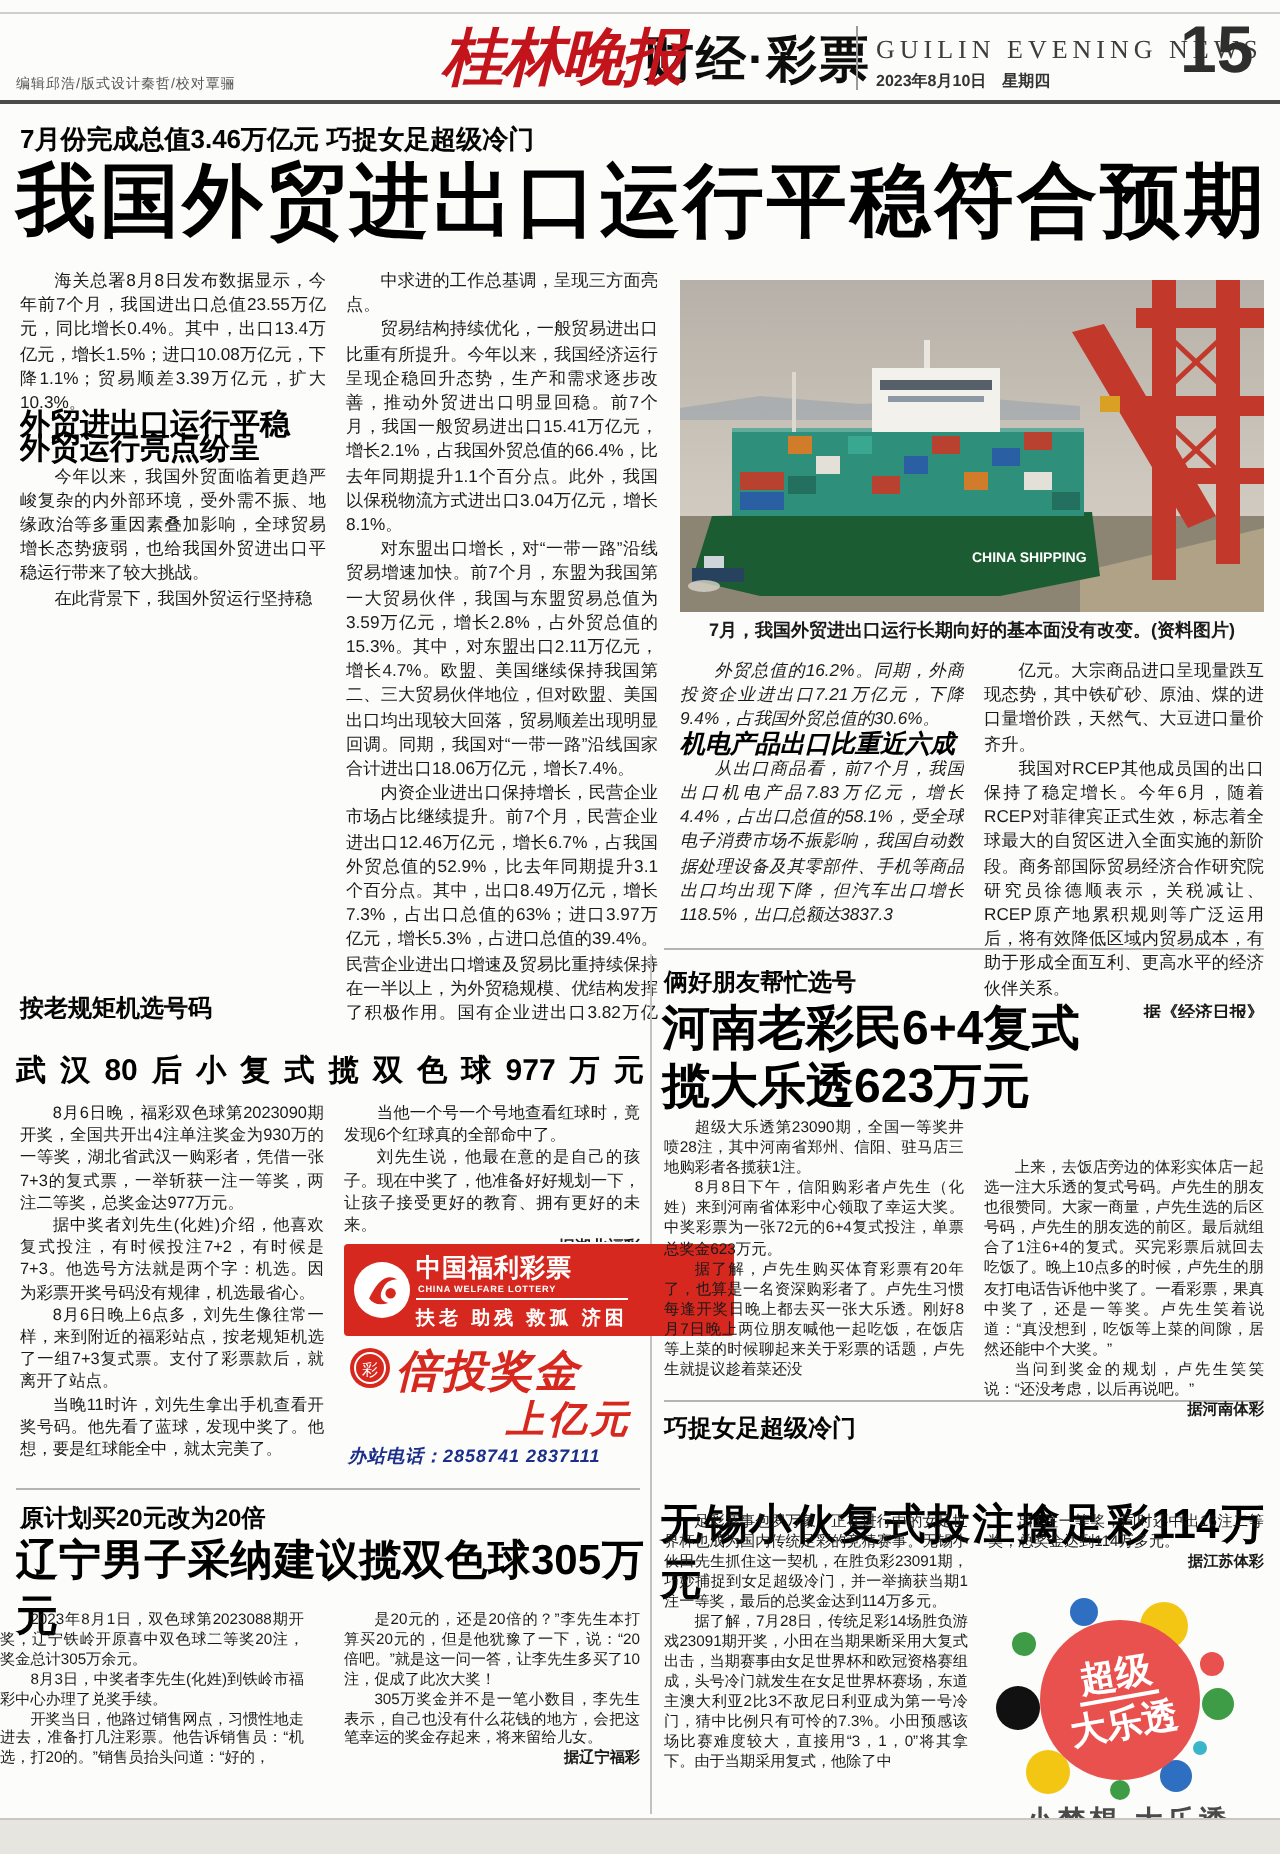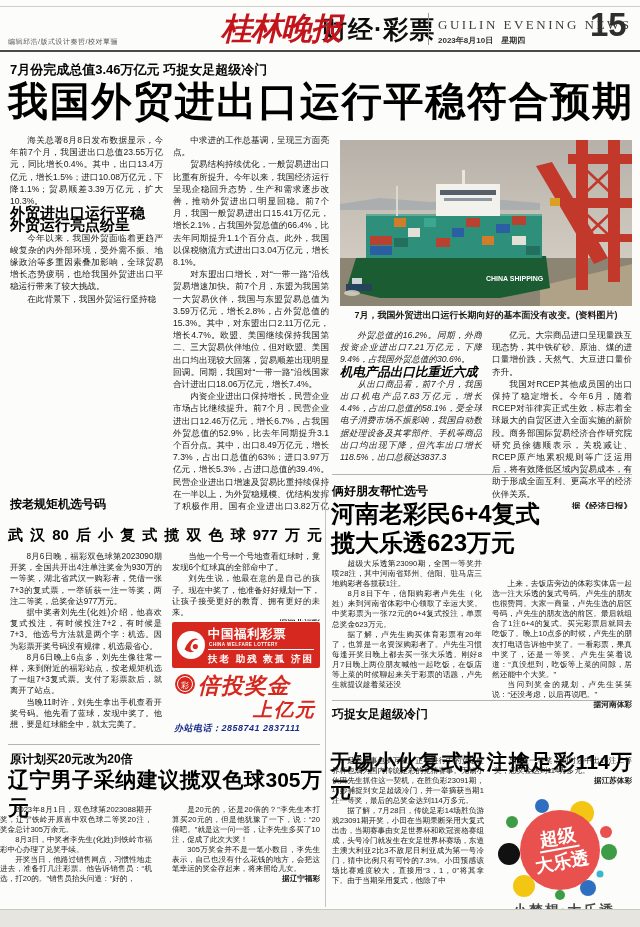--- a/index.html
+++ b/index.html
@@ -41,21 +41,21 @@
   .art-headline{font-weight:900;color:#000;text-align:justify;text-align-last:justify;}
   .lotcol{font-size:8.2px;line-height:11.2px;text-align:justify;overflow:hidden;}
   .lotcol p{margin:0;text-indent:2em;}
   
   #wh-kicker{left:10px;top:496px;}
   #wh-headline{left:8px;top:526px;width:314px;font-size:15px;}
   #wh-a{left:10px;top:551px;width:152px;height:196px;}
   #wh-b{left:172px;top:551px;width:148px;height:70px;}
   
   .wf-ad{left:172px;top:622px;width:148px;height:140px;}
-  .wf-red{position:absolute;left:0;top:0;width:148px;height:46px;background:#d6281e;border-radius:2px;}
+  .wf-red{position:absolute;left:0;top:0;width:148px;height:46px;background:#d6281e;border-radius:2px;padding-left:47px;}
   .wf-title{position:absolute;left:36px;top:4px;font-size:12.5px;font-weight:900;color:#fff;letter-spacing:.5px;}
   .wf-en{position:absolute;left:37px;top:20px;font-size:4.6px;font-weight:bold;color:#fff;letter-spacing:.4px;}
   .wf-line{position:absolute;left:36px;top:27px;width:106px;height:1px;background:#fff;}
   .wf-slogan{position:absolute;left:36px;top:31px;font-size:9.5px;font-weight:900;color:#fff;letter-spacing:2px;}
   .wf-big1{position:absolute;left:26px;top:49px;font-size:22px;font-weight:900;font-style:italic;color:#d6281e;letter-spacing:1px;}
   .wf-big2{position:absolute;right:4px;top:75px;font-size:19px;font-weight:900;font-style:italic;color:#d6281e;letter-spacing:2px;}
   .wf-phone{position:absolute;left:2px;top:100px;font-size:9px;font-weight:bold;font-style:italic;color:#1b2f8a;letter-spacing:.5px;}
   
   #hn-rule{left:332px;top:474px;width:300px;}
   #hn-kicker{left:332px;top:483px;}

